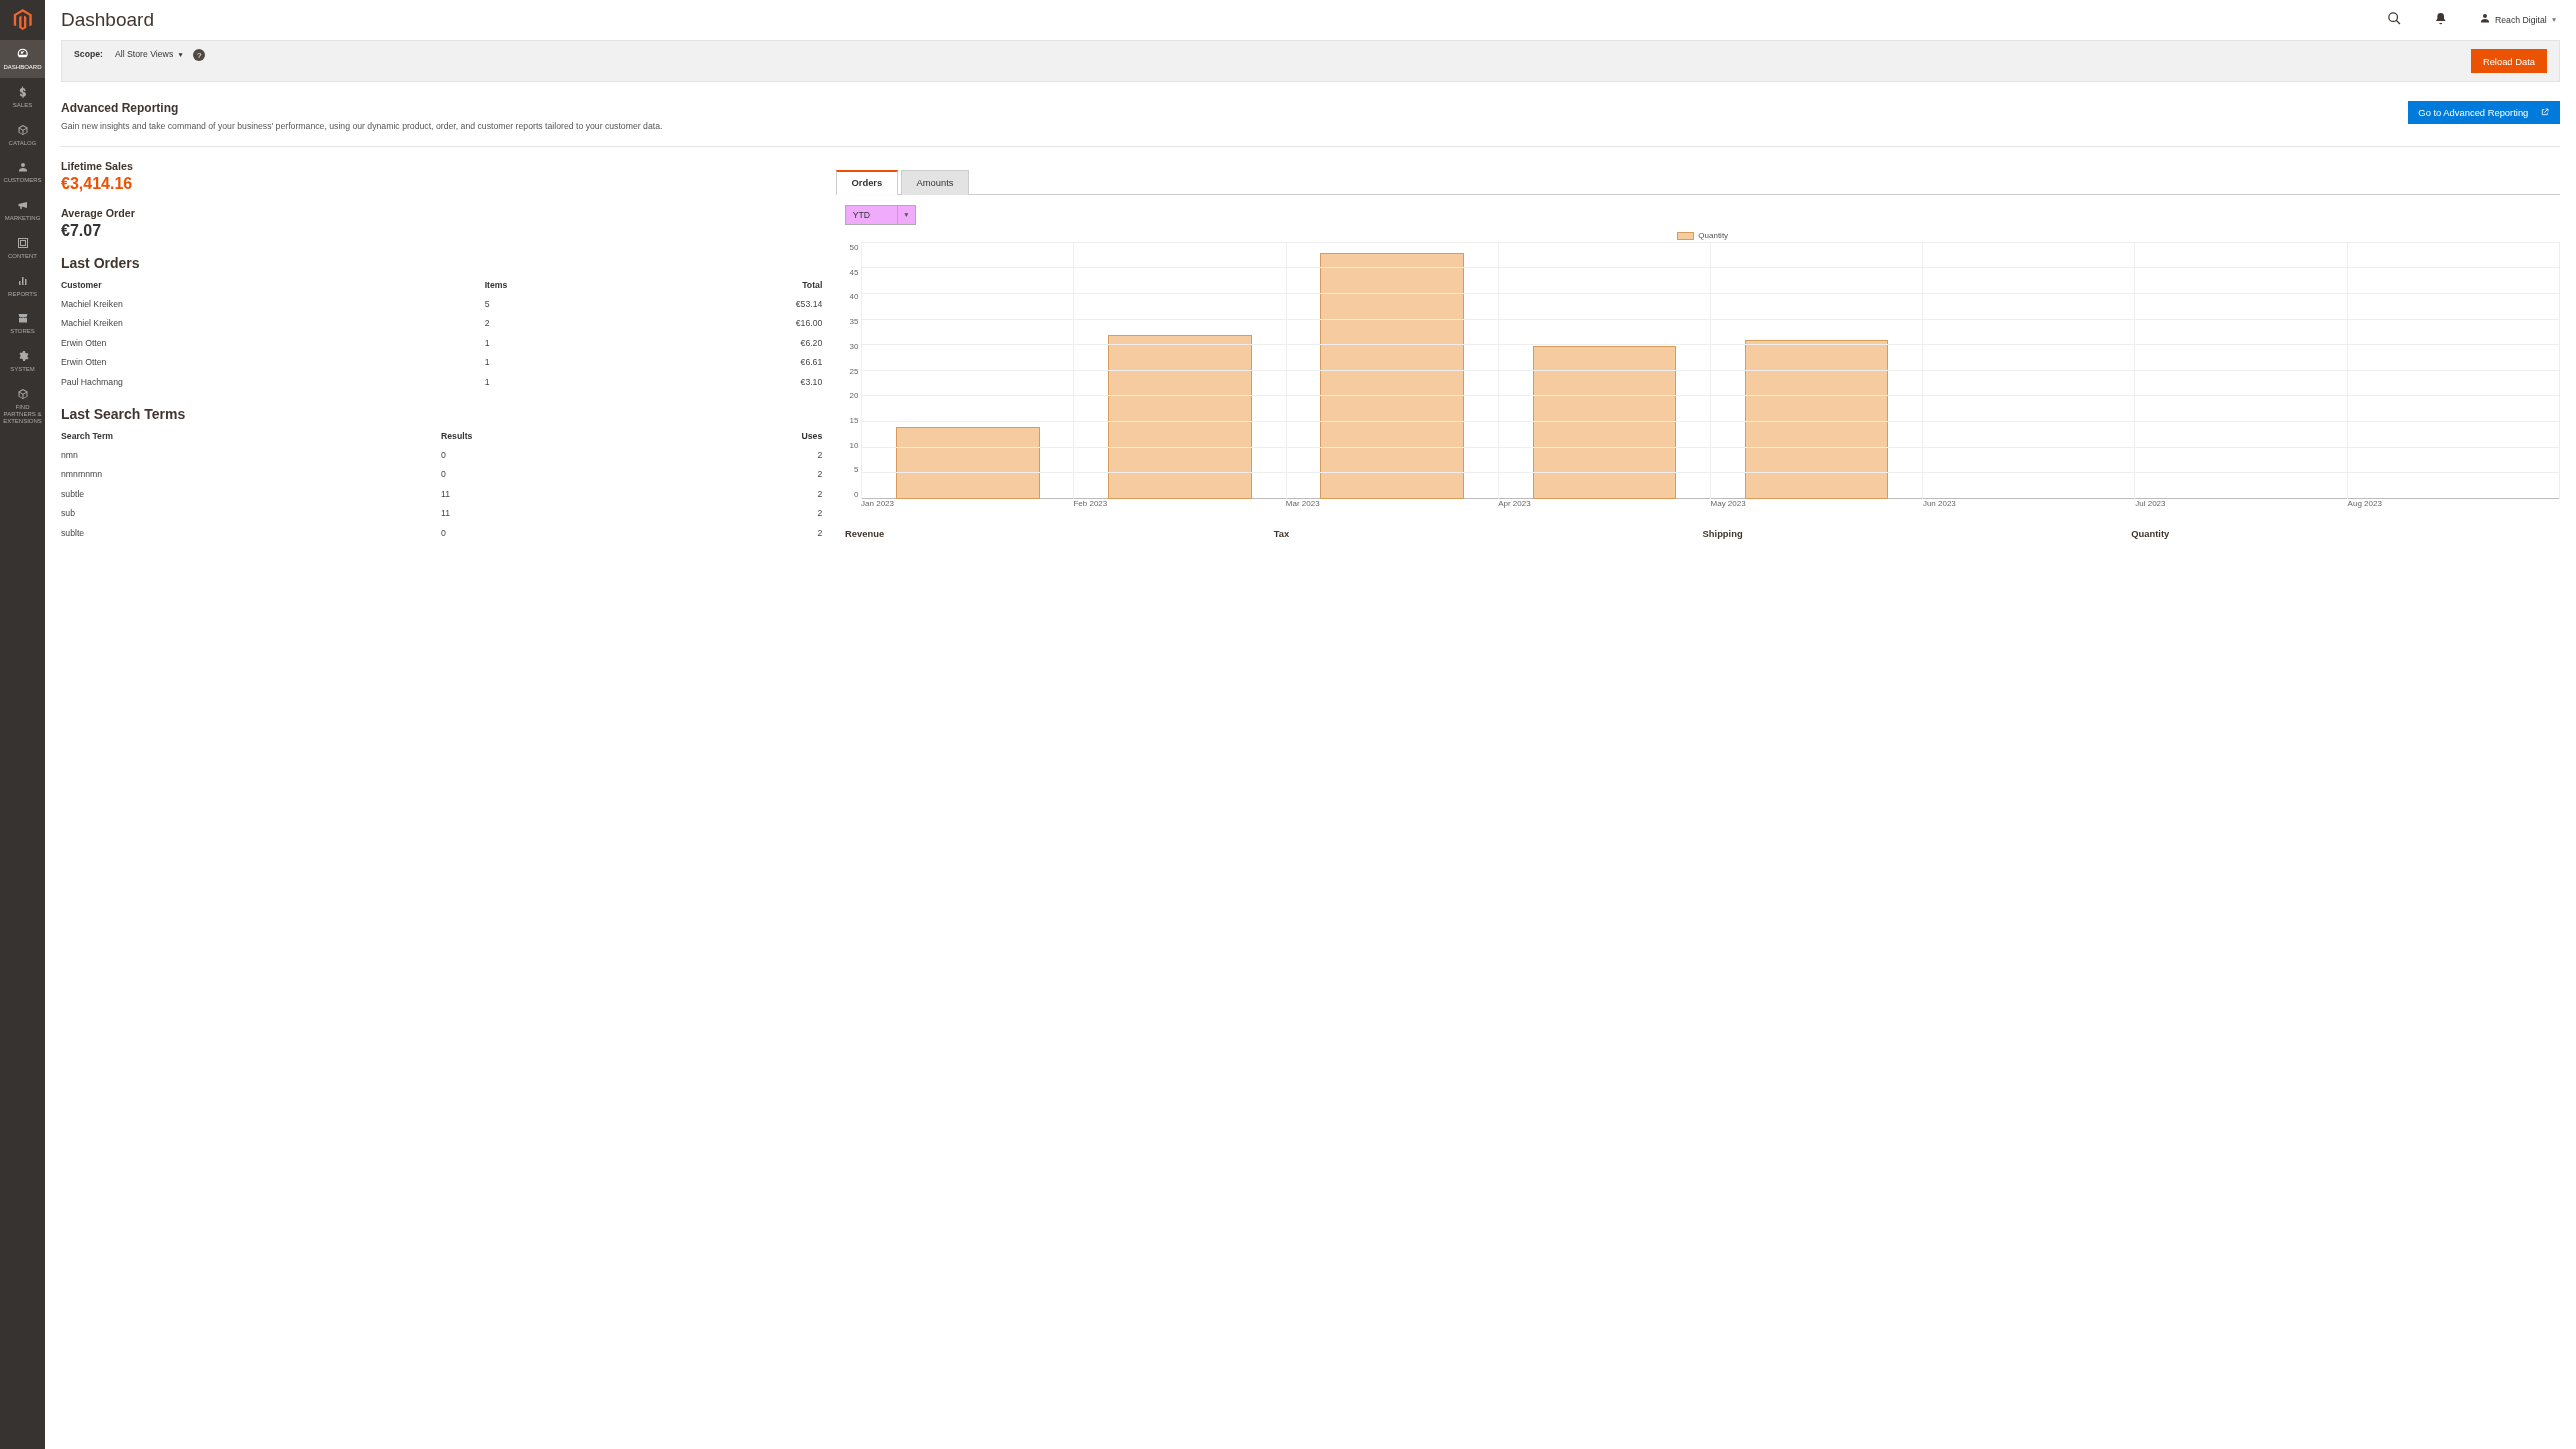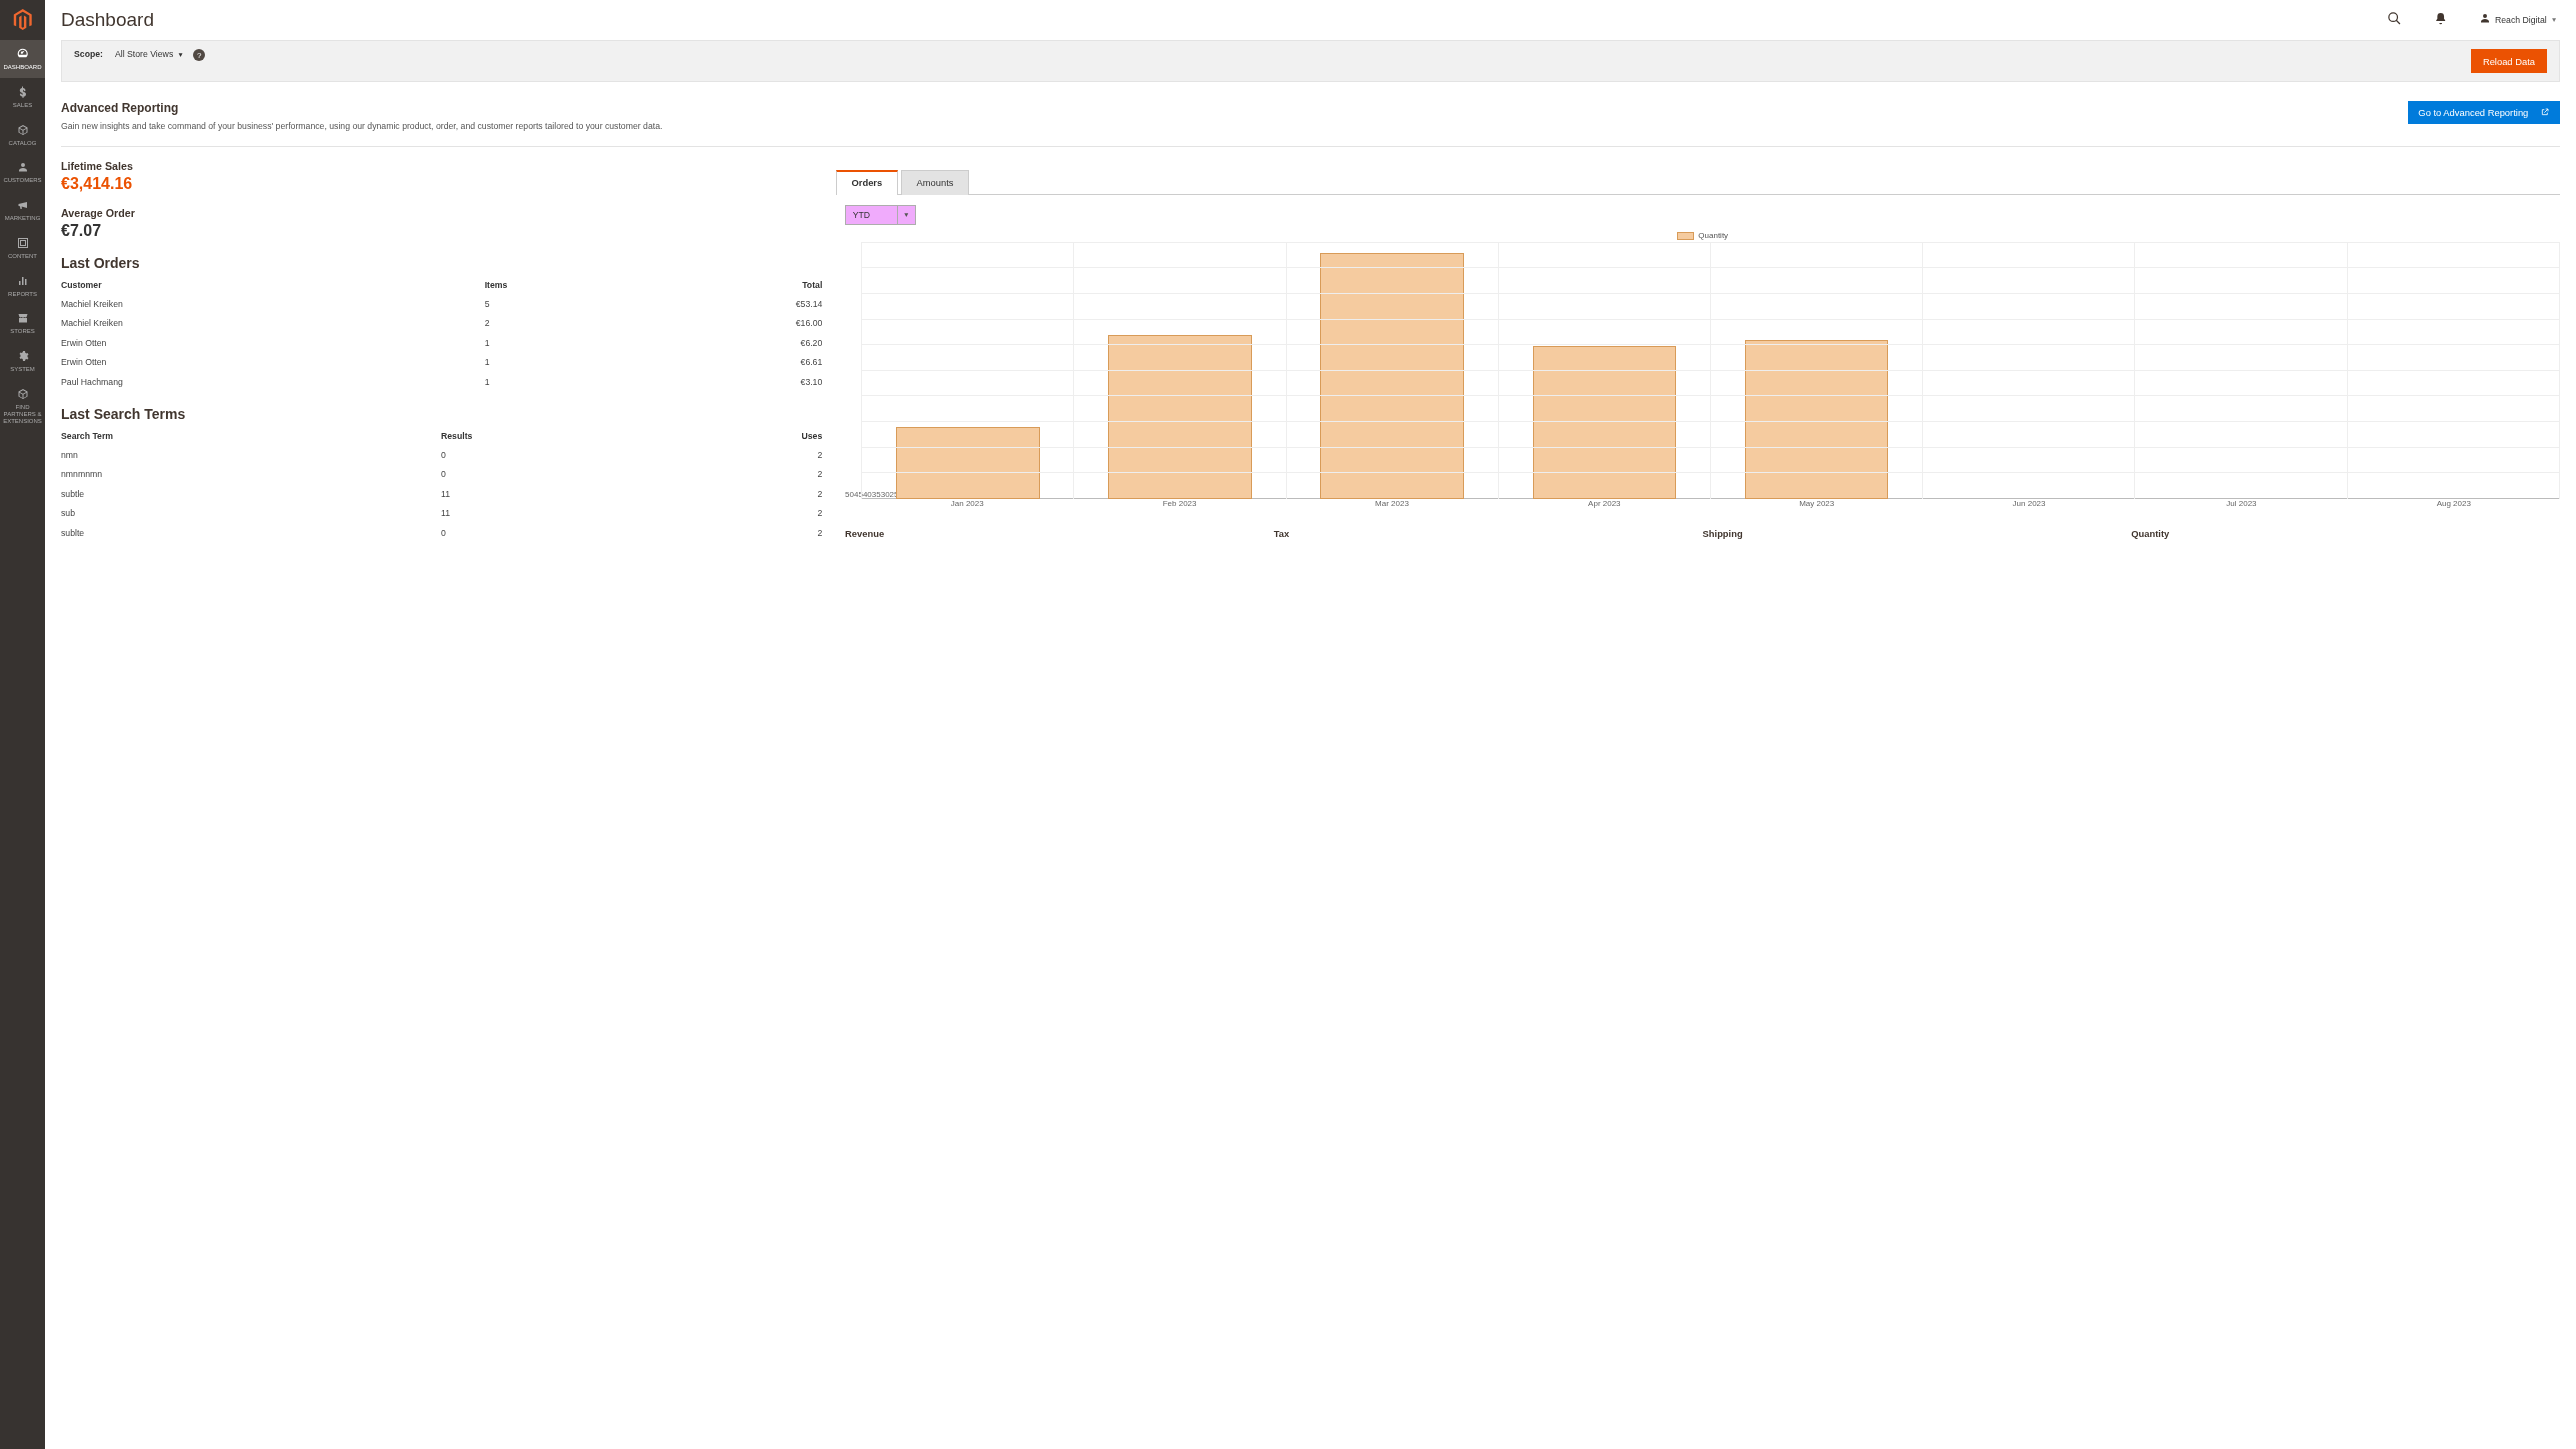--- a/index.html
+++ b/index.html
@@ -71,30 +71,30 @@
   .range-row { padding: 9.4px 0 6.7px 9.4px; }
   .range-select { display: inline-flex; align-items: stretch; border: 0.7px solid #adadad; height: 20px; cursor: pointer; background:#f0abfc; }
   .range-select .val { padding: 0 27px 0 6.7px; display:flex; align-items:center; font-size:8.7px; }
   .range-select .dd { width: 17.4px; border-left: 0.7px solid #adadad; display:flex; align-items:center; justify-content:center; font-size:6.7px; color:#555; }
 
   
   .chart-wrap { padding-left: 9.4px; }
   .legend { text-align: center; font-size: 8px; color: #555; margin-bottom: 2.7px; }
   .legend .swatch { display:inline-block; width: 17.4px; height: 8px; background: #f5cb9f; border:0.7px solid #d89b58; vertical-align: middle; margin-right: 4px; }
   .chart { display: flex; height: 268px; }
-  .y-axis { width: 16px; display: flex; flex-direction: row; justify-content: space-between; align-items: flex-end; font-size: 8px; color: #666; padding: 0 2.7px 12px 0; }
+  .y-axis { width: 16px; display: flex; flex-direction: column; justify-content: space-between; align-items: flex-end; font-size: 8px; color: #666; padding: 0 2.7px 12px 0; }
   .plot-area { flex:1; position: relative; border-left: 0; }
   .gridline { position: absolute; left:0; right:0; border-top: 0.7px solid #eee; }
   .plot-floor { position:absolute; left:0; right:0; bottom:12px; border-top:0.7px solid #bbb; }
   .bars { position:absolute; left:0; right:0; bottom:12px; top:0; display:flex; }
   .bar-col { flex:1; display:flex; align-items:flex-end; justify-content:center; border-right:0.7px solid #eee; }
   .bar-col:first-child { border-left:0.7px solid #eee; }
   .bar { width: 68%; background: #f5cb9f; border:0.7px solid #d89b58; }
   .x-labels { position:absolute; left:0; right:0; bottom:0; height:12px; display:flex; }
-  .x-label { flex:1; text-align:center; font-size:8px; color:#666; }
+  .x-label { flex:1; font-size:8px; color:#666; }
 
   
   .totals-row { display:flex; margin-top: 17.4px; padding-left: 9.4px; }
   .totals-row .tot { flex:1; font-weight:600; font-size:9.4px; color:#41362f; }
 </style>
 </head>
 <body>
 
 <nav class="sidebar">
   <div class="logo">

